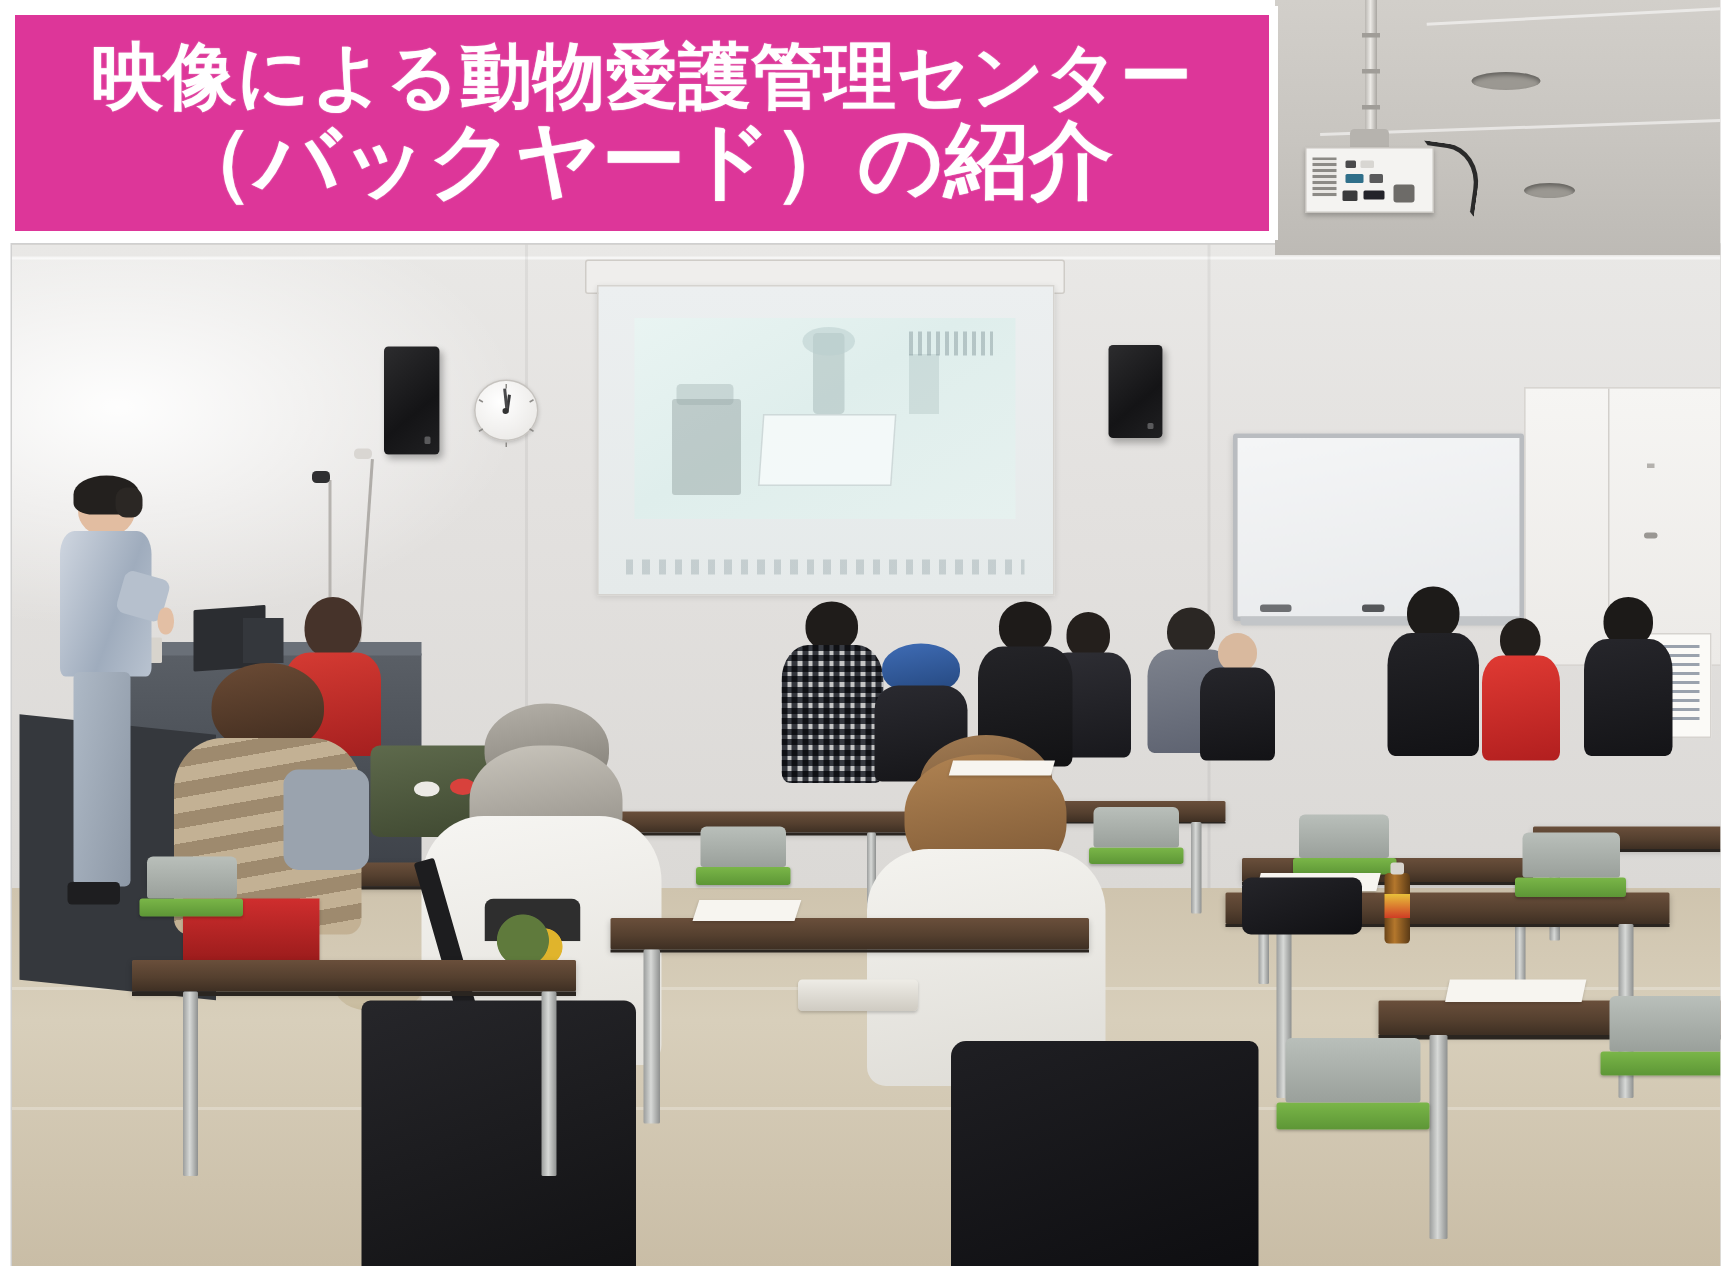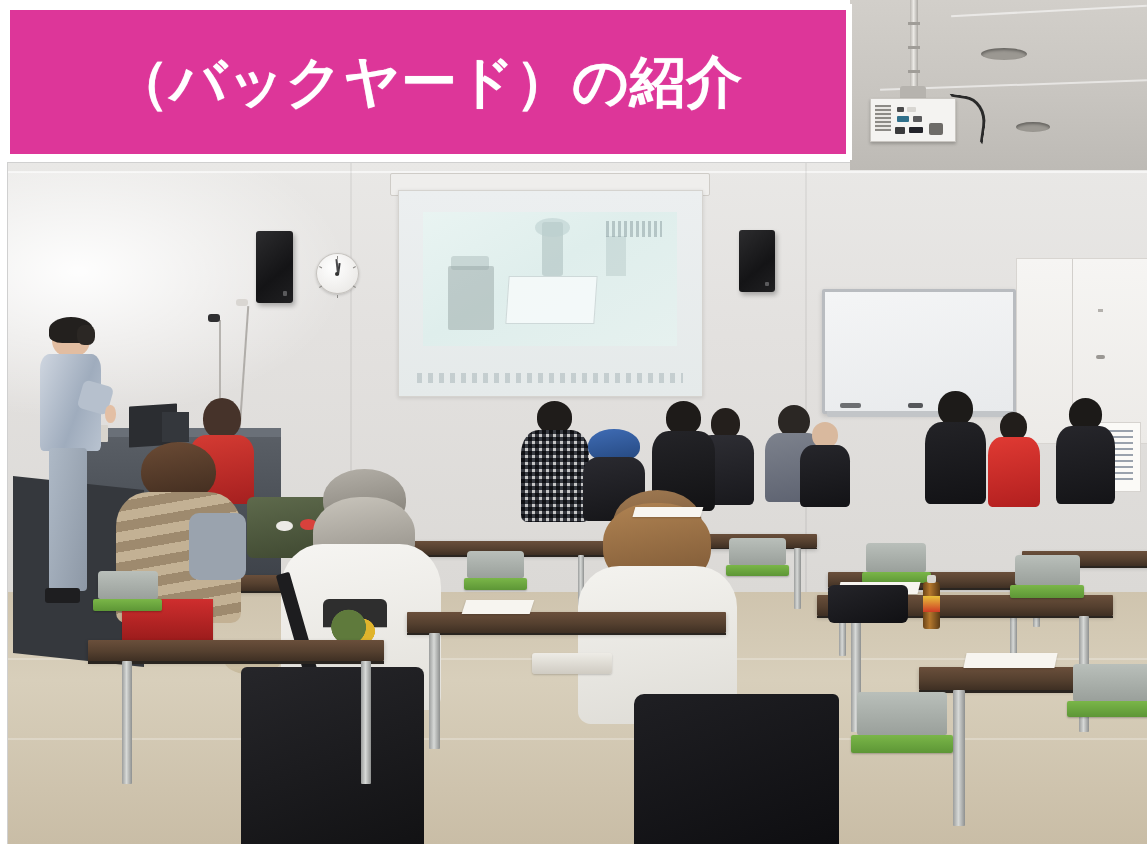--- a/index.html
+++ b/index.html
@@ -445,17 +445,18 @@
       <div class="proj-dot" style="left:42px;top:17px;width:9px;height:6px;background:#5a5a5c"></div>
       <div class="proj-dot" style="left:24px;top:28px;width:10px;height:7px;background:#3a3a3c"></div>
       <div class="proj-dot" style="left:38px;top:28px;width:14px;height:6px;background:#23232a"></div>
       <div class="proj-dot" style="left:58px;top:24px;width:14px;height:12px;background:#6d6b68;border-radius:2px"></div>
     </div>
     <div class="proj-cable" style="left:96px;top:96px"></div>
   </div>
 
   <div class="title-banner" style="background: rgb(221, 54, 153);">
     <div class="title-text" style="color: rgb(255, 255, 255);">
+      <span class="title-line1">映像による動物愛護管理センター</span>
       <span class="title-line2">（バックヤード）の紹介</span>
     </div>
   </div>
 
 </div>
 
 </body></html>

